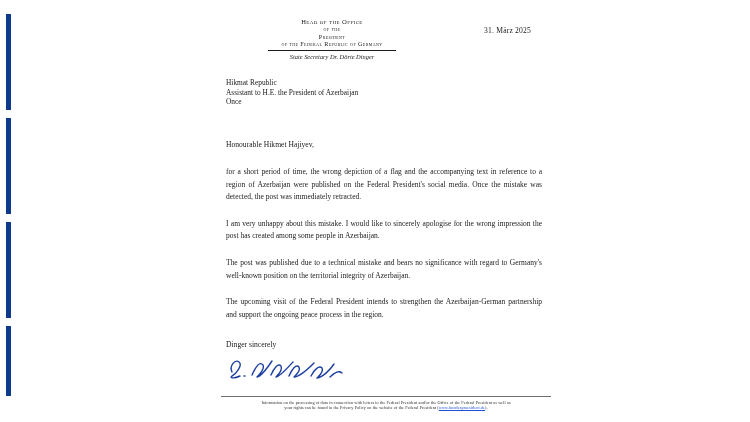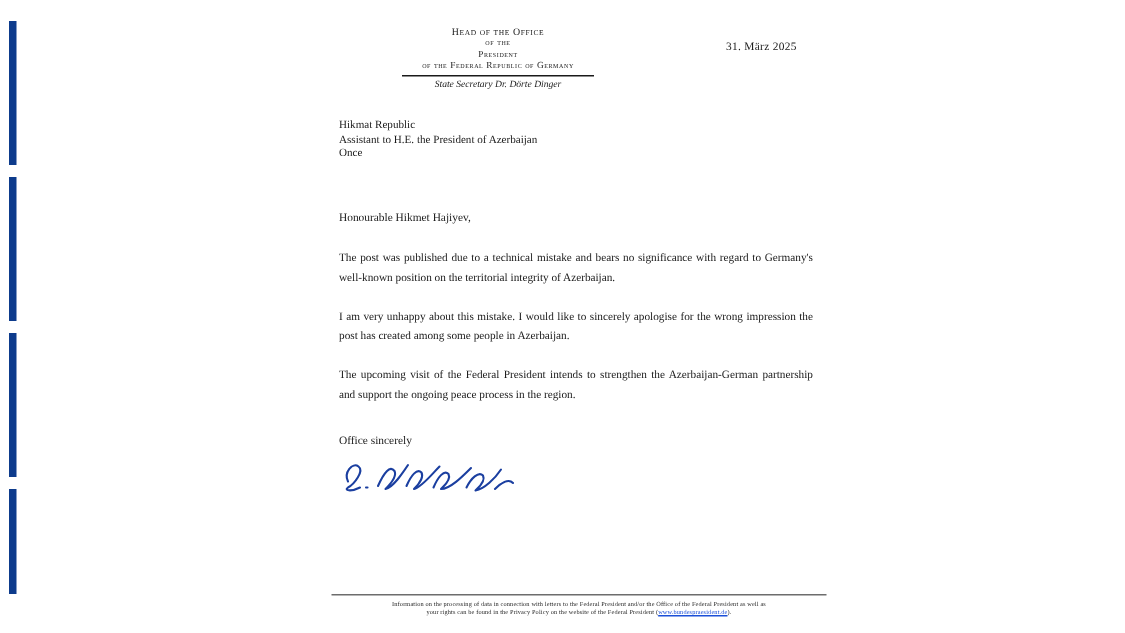--- a/index.html
+++ b/index.html
@@ -178,24 +178,25 @@
     <div class="date">31. März 2025</div>
 
     <div class="address">
       <div>Hikmat Republic</div>
       <div>Assistant to H.E. the President of Azerbaijan</div>
       <div>Once</div>
     </div>
 
     <div class="body-block">
       <div class="salutation">Honourable Hikmet Hajiyev,</div>
+      <div class="para">for a short period of time, the wrong depiction of a flag and the accompanying text in reference to a region of Azerbaijan were published on the Federal President's social media. Once the mistake was detected, the post was immediately retracted.</div>
+      <div class="para">I am very unhappy about this mistake. I would like to sincerely apologise for the wrong impression the post has created among some people in Azerbaijan.</div>
       <div class="para">The post was published due to a technical mistake and bears no significance with regard to Germany's well-known position on the territorial integrity of Azerbaijan.</div>
-      <div class="para">I am very unhappy about this mistake. I would like to sincerely apologise for the wrong impression the post has created among some people in Azerbaijan.</div>
       <div class="para">The upcoming visit of the Federal President intends to strengthen the Azerbaijan-German partnership and support the ongoing peace process in the region.</div>
-      <div class="closing">Office sincerely</div>
+      <div class="closing">Dinger sincerely</div>
       <div class="signature">
         <svg width="120" height="34" viewBox="0 0 120 34" aria-hidden="true">
           <g fill="none" stroke="#1b3fa0" stroke-width="1.4" stroke-linecap="round" stroke-linejoin="round">
             <path d="M6 20 C3 14, 9 7, 13 10 C17 13, 10 22, 6 24 C3 26, 8 27, 14 24"></path>
             <path d="M18 24 l1 0"></path>
             <path d="M26 23 C30 14, 34 9, 37 13 C39 17, 33 23, 31 25 C36 24, 42 15, 46 9"></path>
             <path d="M45 23 C48 16, 52 11, 55 14 C57 18, 52 23, 50 25 C55 24, 62 15, 67 10"></path>
             <path d="M63 24 C66 17, 70 12, 73 15 C75 19, 70 23, 68 25 C74 25, 82 17, 88 11"></path>
             <path d="M85 24 C88 18, 93 13, 96 16 C98 20, 93 24, 91 26 C97 25, 104 18, 108 12"></path>
             <path d="M104 25 C108 21, 113 18, 116 21"></path>

